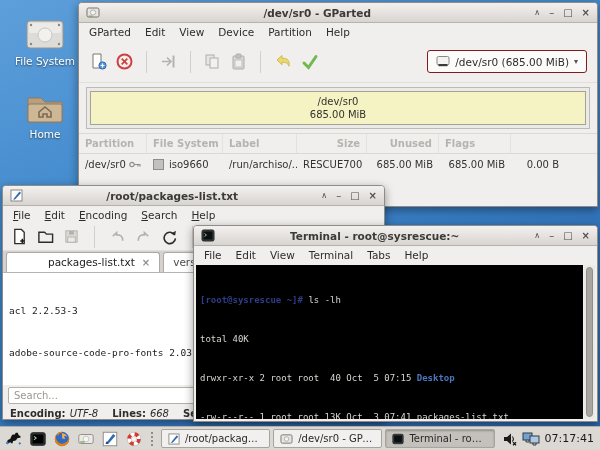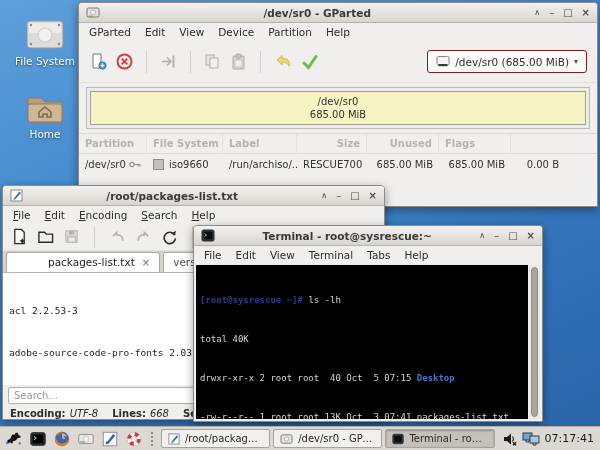--- a/index.html
+++ b/index.html
@@ -58,21 +58,21 @@
   #ed-text { height:112px; background:#fff; font-family:"DejaVu Sans Mono", monospace;
     font-size:9.5px; line-height:14px; color:#1a1a1a; padding:3px 0 0 6px; white-space:pre; overflow:hidden; }
   #ed-search { display:block; width:371px; margin:2px 5px; height:17px; border:1px solid #b3afab;
     border-radius:2px; font-size:10px; padding:0 5px; color:#333; font-family:"DejaVu Sans", sans-serif; }
   #ed-search::placeholder { color:#9b9894; }
   #ed-status { display:flex; gap:14px; font-size:10px; color:#2e2d2b; padding:2px 7px; }
   #ed-status b { font-weight:bold; }
   #ed-status i { font-style:italic; margin-left:4px; }
 
   
-  #terminal { left:193px; top:225px; width:350px; height:197px; }
+  #terminal { left:193px; top:225px; width:405px; height:197px; }
   #term-body { position:relative; height:157px; background:#f0efed; padding:1px 2px 2px 10px; }
   #term-screen { position:absolute; left:2px; top:1px; right:14px; bottom:2px; background:#000;
     font-family:"DejaVu Sans Mono", monospace; font-size:9px; line-height:13px; color:#d6d6d0;
     padding:3px 0 0 4px; white-space:pre; overflow:hidden; }
   #term-scroll { position:absolute; right:2px; top:1px; width:11px; bottom:2px; background:#eceae7; }
   #term-thumb { position:absolute; left:2px; right:2px; top:2px; bottom:2px; background:#a9a6a2;
     border:1px solid #8f8d89; border-radius:4px; }
   .t-prompt { color:#2e3d87; font-weight:bold; }
   .t-dir { color:#4d76c0; font-weight:bold; }
 

